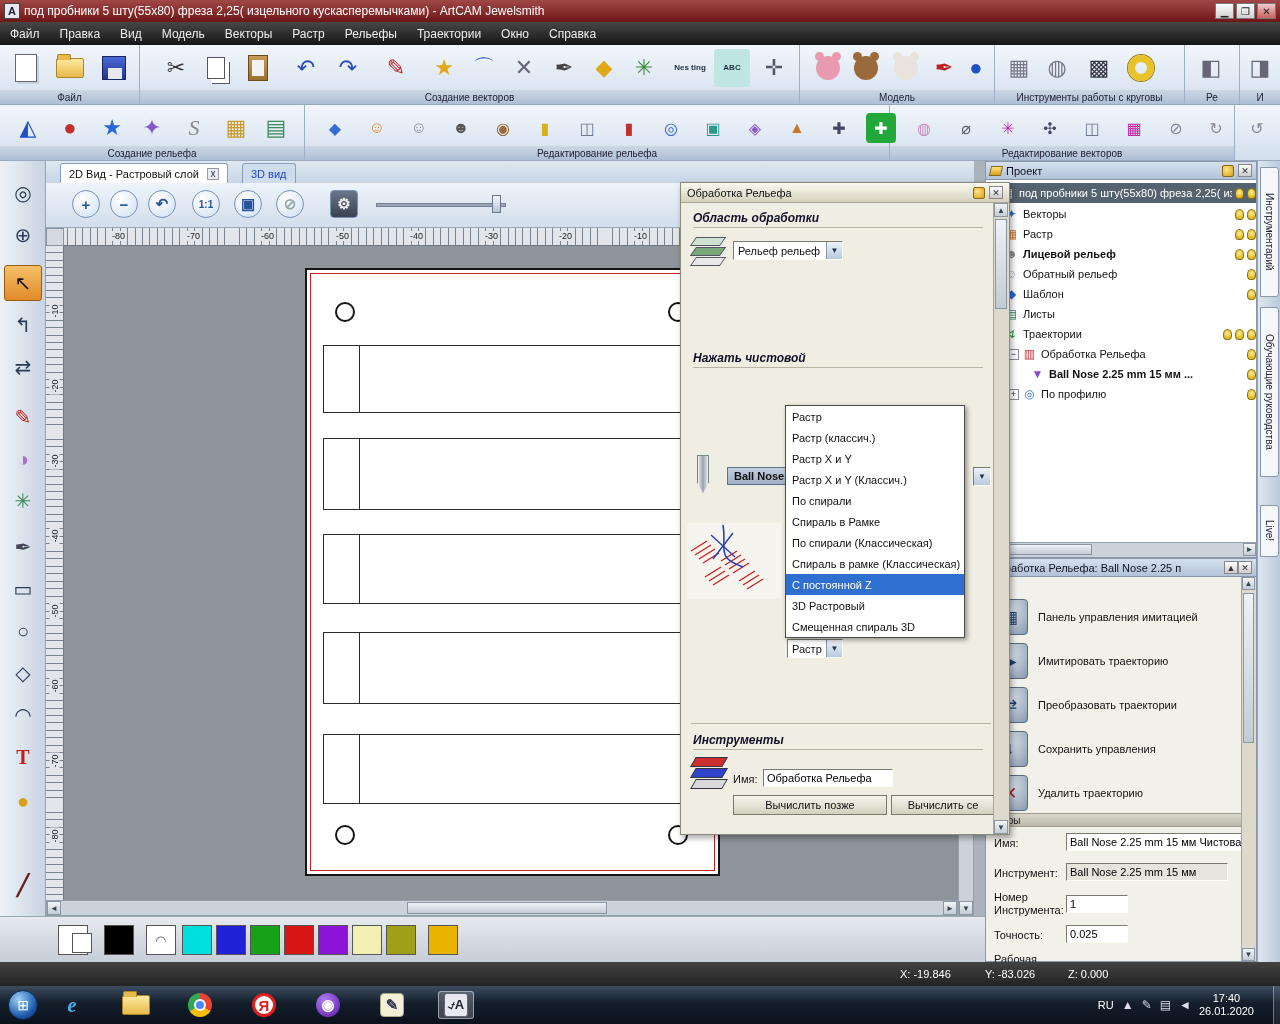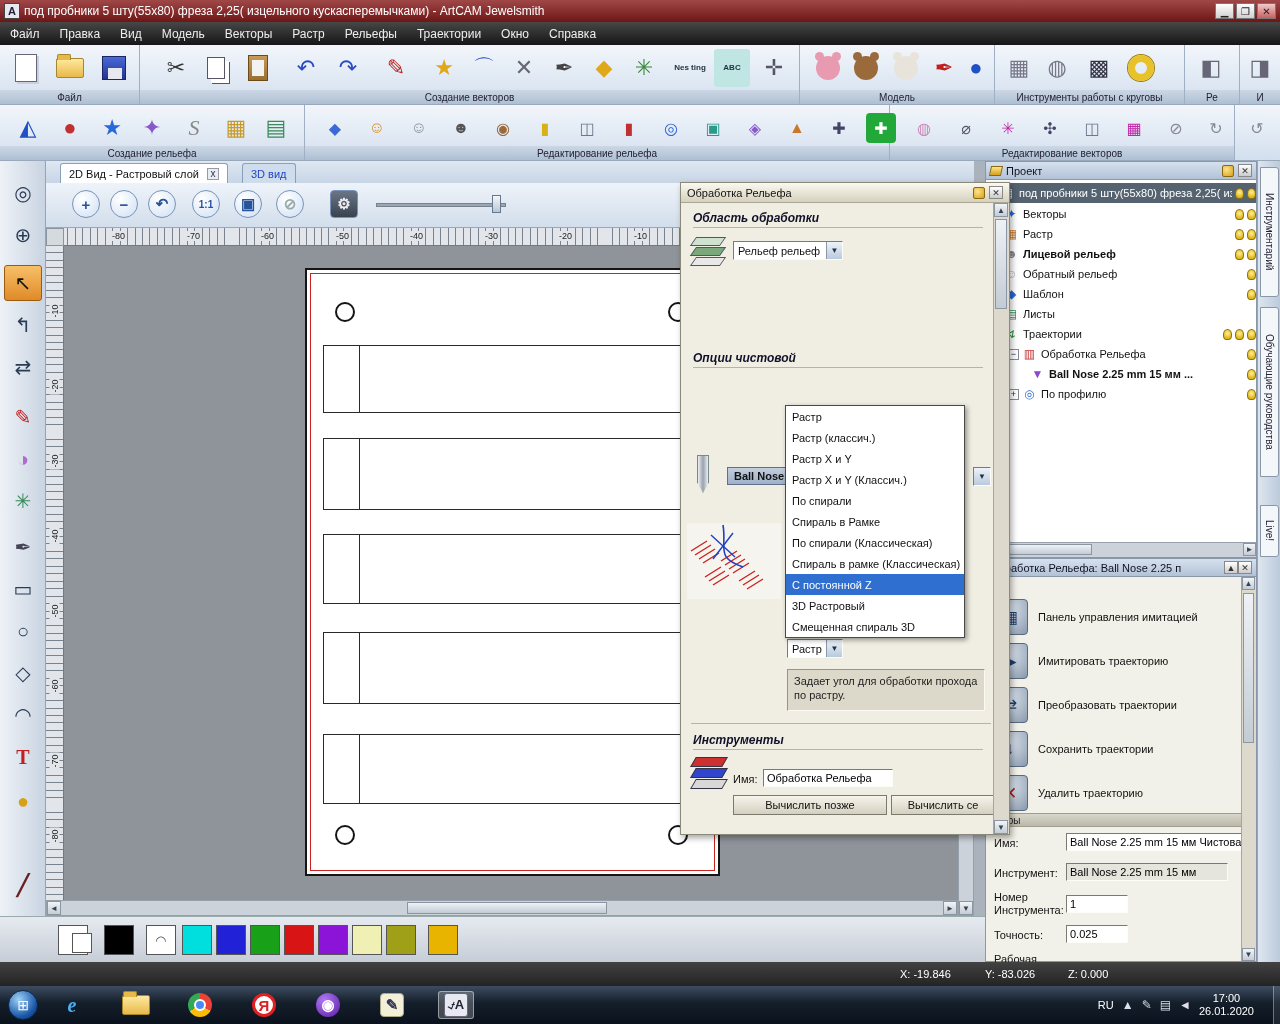--- a/index.html
+++ b/index.html
@@ -479,21 +479,21 @@
     <div class="oprow" style="top:80px">
       <span class="opico">▶</span>
       <span>Имитировать траекторию</span>
     </div>
     <div class="oprow" style="top:124px">
       <span class="opico">⇄</span>
       <span>Преобразовать траектории</span>
     </div>
     <div class="oprow" style="top:168px">
       <span class="opico">↓</span>
-      <span>Сохранить траектории</span>
+      <span>Сохранить управления</span>
     </div>
     <div class="oprow" style="top:212px">
       <span class="opico" style="color:#a82020">✕</span>
       <span>Удалить траекторию</span>
     </div>
     <div class="parbar" style="top:254px">
       <span>метры</span>
     </div>
     <span class="flabel" style="left:8px;top:278px">Имя:</span>
     <input class="input" style="left: 80px; top: 274px; width: 180px;" value="Ball Nose 2.25 mm 15 мм Чистова">
@@ -536,21 +536,21 @@
     <div class="layersico" style="left:10px;top:52px">
       <i style="top:2px;background:#cfe2cf"></i>
         <i style="top:12px;background:#7aa87a"></i>
         <i style="top:22px;background:#e8e8e8"></i>
     </div>
     <div class="combo" style="left:52px;top:58px;width:110px">
       <span class="ctext">Рельеф рельеф</span>
       <span class="carr">▼</span>
     </div>
 
-    <div class="sechdr" style="top:168px">Опции чистовой</div>
+    <div class="sechdr" style="top:168px">Нажать чистовой</div>
 
     <div class="bit" style="left:16px;top:272px"></div>
     <div class="toolbtn" style="left:46px;top:284px">
       <span>Ball Nose</span>
     </div>
     <div class="combo" style="left:292px;top:284px;width:18px">
       <span class="carr" style="border-left:none;width:100%">▼</span>
     </div>
 
     <svg class="ab" style="left:6px;top:340px" width="94" height="76" xmlns="http://www.w3.org/2000/svg">
@@ -576,21 +576,20 @@
       <div class="opt">Спираль в рамке (Классическая)</div>
       <div class="opt sel">С постоянной Z</div>
       <div class="opt">3D Растровый</div>
       <div class="opt">Смещенная спираль 3D</div>
     </div>
 
     <div class="combo" style="left:106px;top:456px;width:56px">
       <span class="ctext">Растр</span>
       <span class="carr">▼</span>
     </div>
-    <div class="helpbox" style="left:106px;top:486px;width:198px;height:42px">Задает угол для обработки прохода по растру.</div>
 
     <div style="position:absolute;left:10px;top:540px;width:300px;border-top:1px solid #b8b4a4"></div>
     <div class="sechdr" style="top:550px">Инструменты</div>
     <div class="tpico" style="left:10px;top:574px">
       <i style="top:0;background:#cc3030"></i>
         <i style="top:11px;background:#3044cc"></i>
         <i style="top:22px;background:#d8d8d8"></i>
     </div>
     <span style="position:absolute;left:52px;top:590px">Имя:</span>
     <input class="input" style="left: 82px; top: 586px; width: 130px;" value="Обработка Рельефа">
@@ -633,21 +632,21 @@
     <div class="tbico activeapp" style="left:438px">
         <span class="tbglyph" style="background:#e8e8f2;border:1px solid #667;color:#223;border-radius:3px;font-size:13px">⍻A</span>
       </div>
     <div class="tray">
       <span>RU</span>
       <span class="trayico">▲</span>
       <span class="trayico">✎</span>
       <span class="trayico">▤</span>
       <span class="trayico">◄</span>
       <span class="clock">
-        <div>17:00</div>
+        <div>17:40</div>
         <div>26.01.2020</div>
       </span>
       <span style="width:8px"></span>
     </div>
     <div class="sliver"></div>
   </div>
 
 </div>
 
 </body></html>

